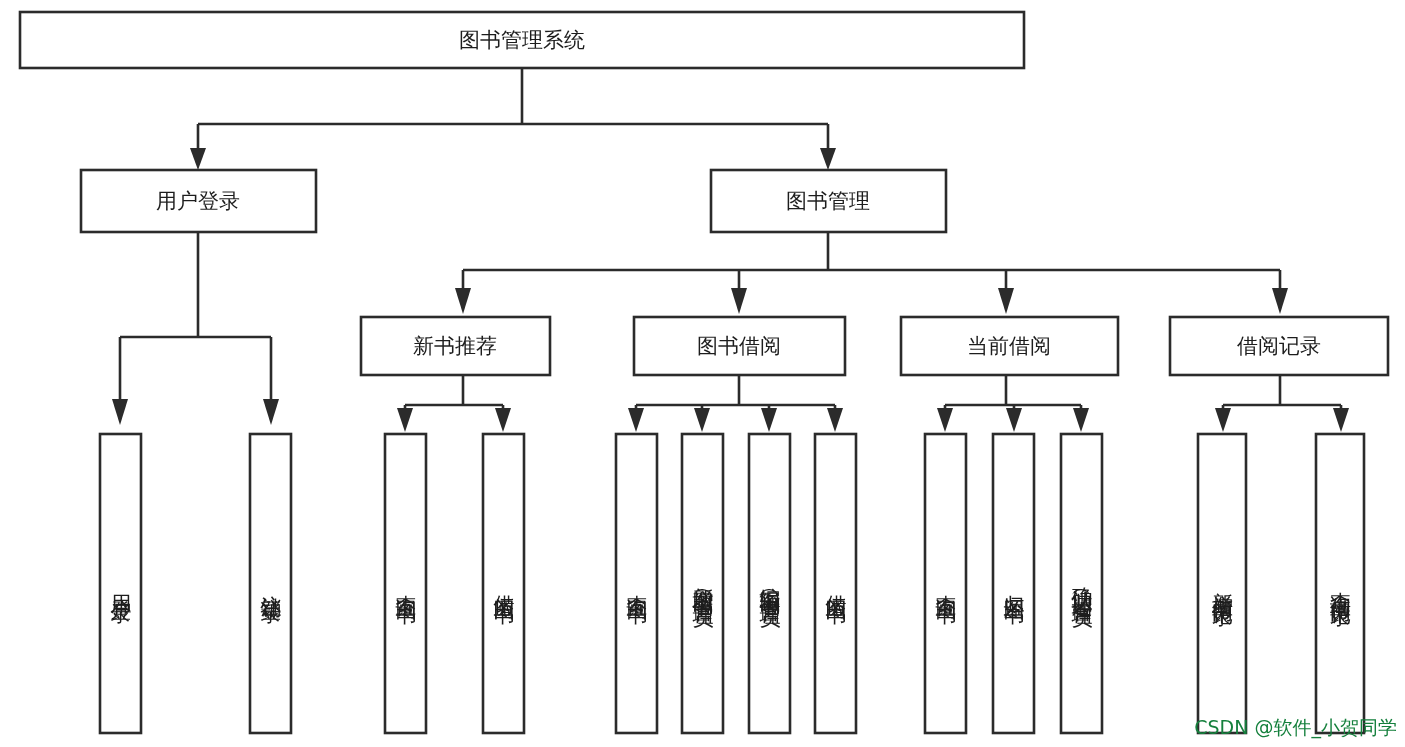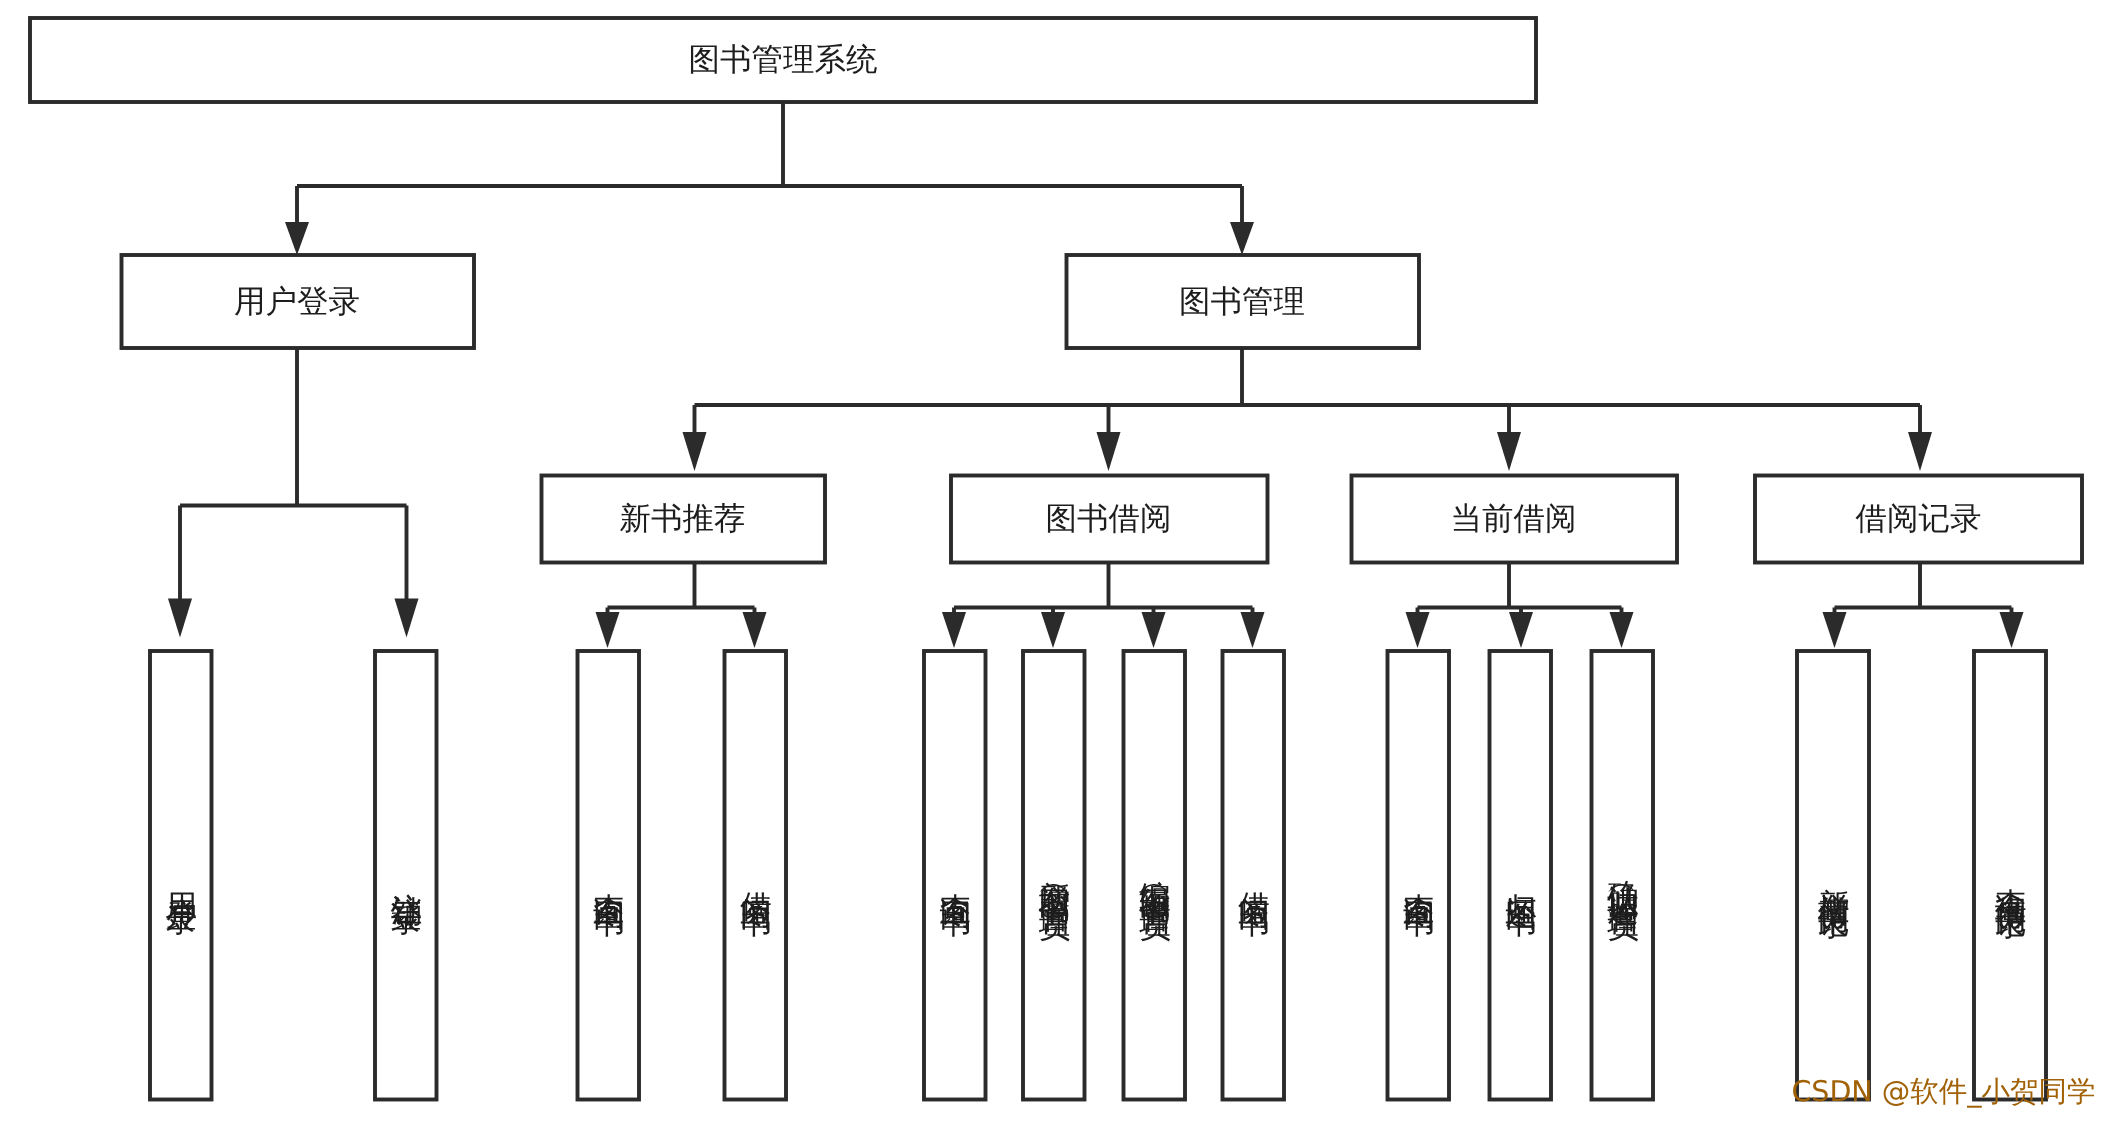--- a/index.html
+++ b/index.html
@@ -57,21 +57,21 @@
     white-space: nowrap;
     text-align: center;
     user-select: none;
   }
   .watermark {
     position: absolute;
     right: 8px;
     bottom: 6px;
     font-family: "DejaVu Sans", "Liberation Sans", sans-serif;
     font-size: 19px;
-    color: #a16207;
+    color: #15803d;
     white-space: nowrap;
     user-select: none;
   }
 </style>
 </head>
 <body>
 
 <div id="diagram-root">
 
   <svg width="1405" height="747" viewBox="0 0 1405 747" xmlns="http://www.w3.org/2000/svg">

